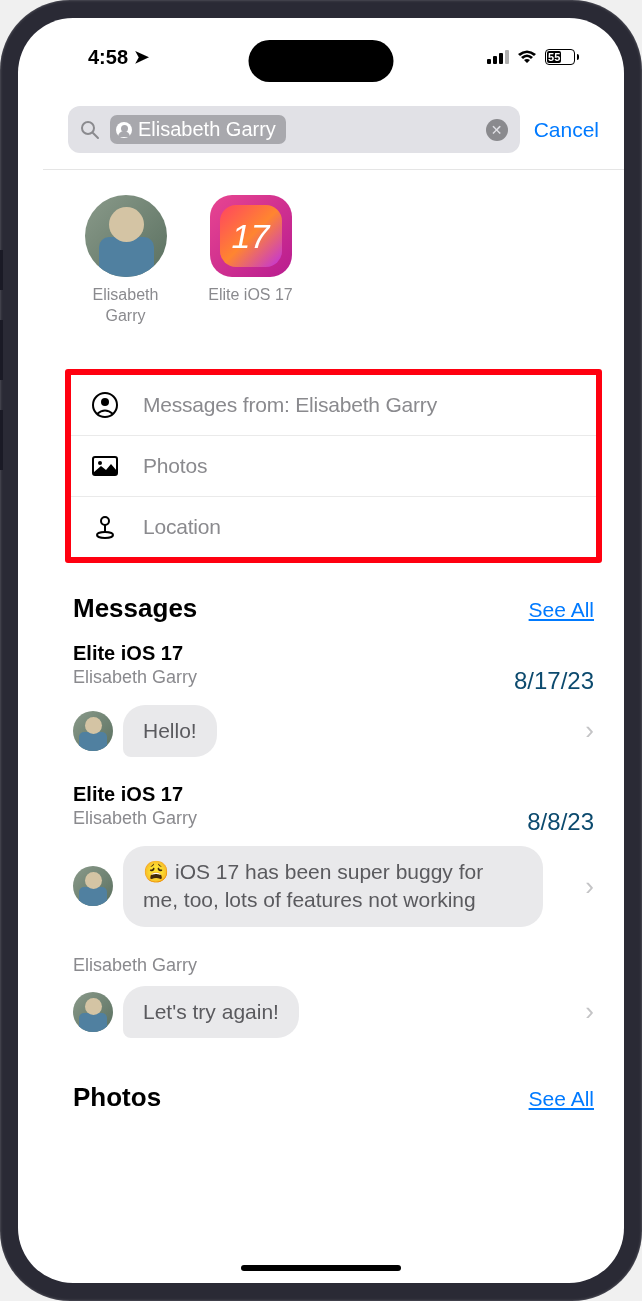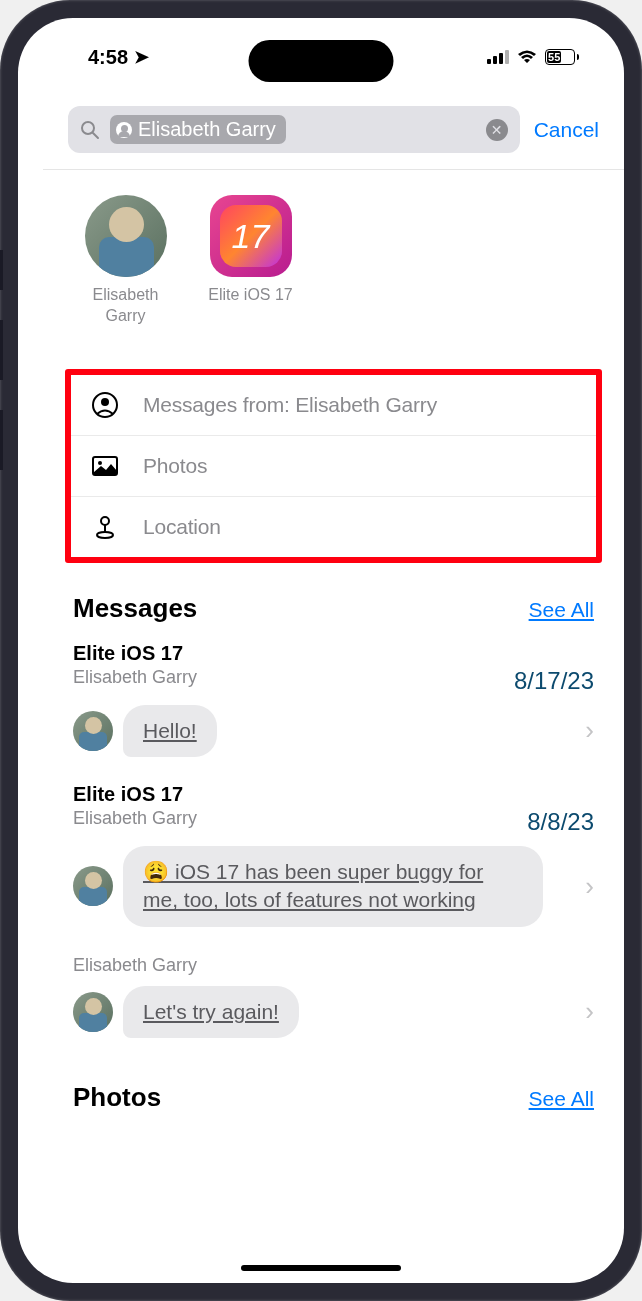--- a/index.html
+++ b/index.html
@@ -52,21 +52,21 @@
     
     .message-item { padding: 6px 30px 20px; }
     .msg-title { font-size: 20px; font-weight: 600; color: #000; }
     .msg-meta { display: flex; justify-content: space-between; margin-top: 2px; }
     .msg-sender { font-size: 18px; color: #8a8a8e; }
     .msg-date { font-size: 24px; color: #0c4a6e; }
     .msg-bubble-row { display: flex; align-items: center; gap: 10px; margin-top: 10px; }
     .msg-avatar { width: 40px; height: 40px; border-radius: 50%; background: linear-gradient(135deg, #8a9a8a, #5a7060); flex-shrink: 0; position: relative; overflow: hidden; }
     .msg-avatar::after { content: ''; position: absolute; width: 17px; height: 17px; background: #d4c4a4; border-radius: 50%; top: 6px; left: 12px; }
     .msg-avatar::before { content: ''; position: absolute; width: 28px; height: 22px; background: #5080a0; top: 21px; left: 6px; border-radius: 5px 5px 0 0; }
-    .bubble { background: #e9e9eb; border-radius: 22px; padding: 12px 20px; font-size: 21px; color: #5a5a5e; max-width: 420px; line-height: 1.35; text-decoration: underline; }
+    .bubble { background: #e9e9eb; border-radius: 22px; padding: 12px 20px; font-size: 21px; color: #5a5a5e; max-width: 420px; line-height: 1.35; }
     .bubble.single { border-bottom-left-radius: 8px; }
     .chevron { margin-left: auto; color: #c4c4c6; font-size: 26px; flex-shrink: 0; }
     
     .home-indicator { position: absolute; bottom: 12px; left: 50%; transform: translateX(-50%); width: 160px; height: 6px; background: #000; border-radius: 3px; }
     
     .signal-bars { display: inline-flex; align-items: flex-end; gap: 2px; height: 14px; }
     .signal-bars span { width: 4px; background: #000; border-radius: 1px; }
     .signal-bars span:nth-child(1) { height: 5px; }
     .signal-bars span:nth-child(2) { height: 8px; }
     .signal-bars span:nth-child(3) { height: 11px; }

